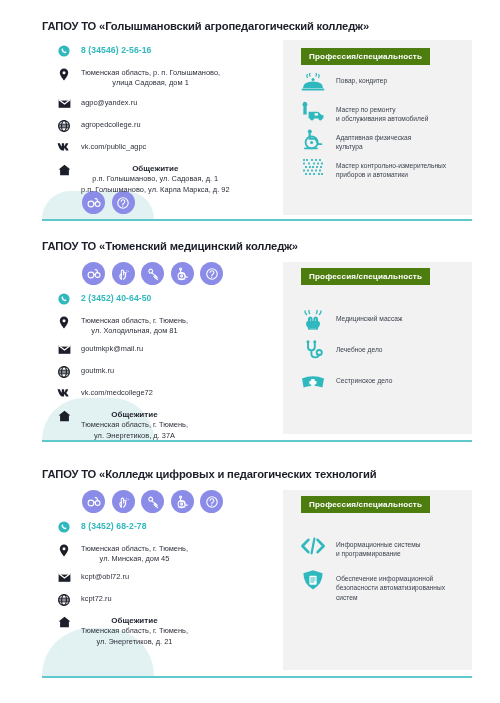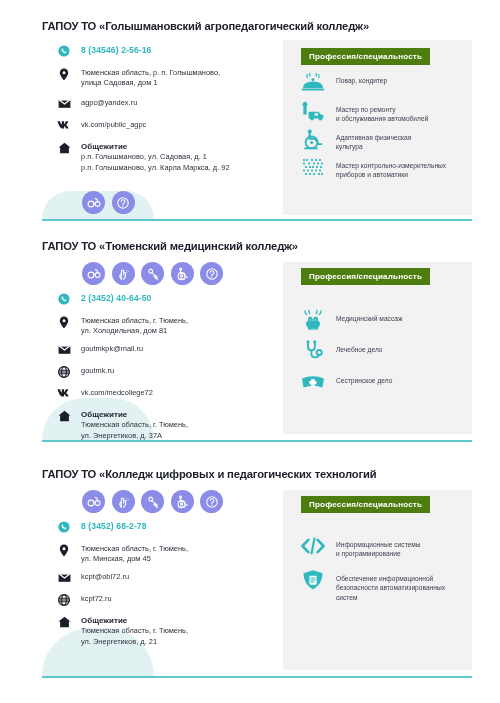--- a/index.html
+++ b/index.html
@@ -70,21 +70,21 @@
 
   
   .contacts { position: absolute; left: 56px; width: 220px; }
   .crow { position: relative; display: flex; align-items: flex-start; }
   .cic {
     width: 16px; min-width: 16px; height: 14px;
     display: flex; align-items: flex-start; justify-content: center;
     margin-right: 9px;
   }
   .cic svg { display: block; }
-  .ctext { font-size: 7.4px; color: #2b2f3a; line-height: 10.4px; letter-spacing: 0.02px; }
+  .ctext { font-size: 7.4px; color: #2b2f3a; line-height: 10.4px; letter-spacing: 0.02px; text-align: center; }
   .ctext.phone { color: #2fb8bd; font-weight: bold; font-size: 8.6px; letter-spacing: 0.1px; }
   .ctext.strong { font-weight: bold; color: #1c1f2a; font-size: 8px; }
   .ctext .sub { font-weight: normal; font-size: 7.4px; color: #2b2f3a; display: block; }
 
   
   .profs { position: absolute; }
   .prow { position: relative; display: flex; align-items: flex-start; }
   .pic {
     width: 26px; min-width: 26px; height: 24px;
     display: flex; align-items: center; justify-content: center;
@@ -150,20 +150,32 @@
           <div class="crow" style="margin-bottom:8px">
       <span class="cic">
               <svg width="13" height="11" viewBox="0 0 13 11">
                 <path d="M.6 2.6 h11.8 v7.2 H.6 Z" fill="#1c1f2a"></path>
                 <path d="M.6 2.6 L6.5 6.8 12.4 2.6 12.4 1.2 6.5 5.4 .6 1.2 Z" fill="#1c1f2a"></path>
                 <path d="M.6 1.4 L6.5 5.9 12.4 1.4" fill="none" stroke="#fff" stroke-width="1.3"></path>
               </svg>
             </span>
       <span class="ctext ">
               <div>agpc@yandex.ru</div>
+            </span>
+          </div>
+          <div class="crow" style="margin-bottom:8px">
+      <span class="cic">
+              <svg width="12" height="12" viewBox="0 0 12 12">
+                <circle cx="6" cy="6" r="5.4" fill="none" stroke="#1c1f2a" stroke-width="1.2"></circle>
+                <ellipse cx="6" cy="6" rx="2.4" ry="5.4" fill="none" stroke="#1c1f2a" stroke-width="1.1"></ellipse>
+                <path d="M.8 4.2 h10.4 M.8 7.8 h10.4 M.6 6 h10.8" stroke="#1c1f2a" stroke-width="1.1"></path>
+              </svg>
+            </span>
+      <span class="ctext ">
+              <div>agropedcollege.ru</div>
             </span>
           </div>
           <div class="crow" style="margin-bottom:8px">
       <span class="cic">
               <svg width="14" height="10" viewBox="0 0 14 10">
                 <path d="M.4 1.2 h2.5 q.6 2.3 1.9 3.6 V1.2 h2.3 v3.1 q1.1-.9 1.7-3.1 h2.4 q-.5 2.2-2 3.7 1.8 1.3 2.4 3.6 h-2.6 q-.5-1.7-1.9-2.6 v2.6 H4.8 q-3-1.4-4.4-7.9 Z" fill="#1c1f2a"></path>
               </svg>
             </span>
       <span class="ctext ">
               <div>vk.com/public_agpc</div>

